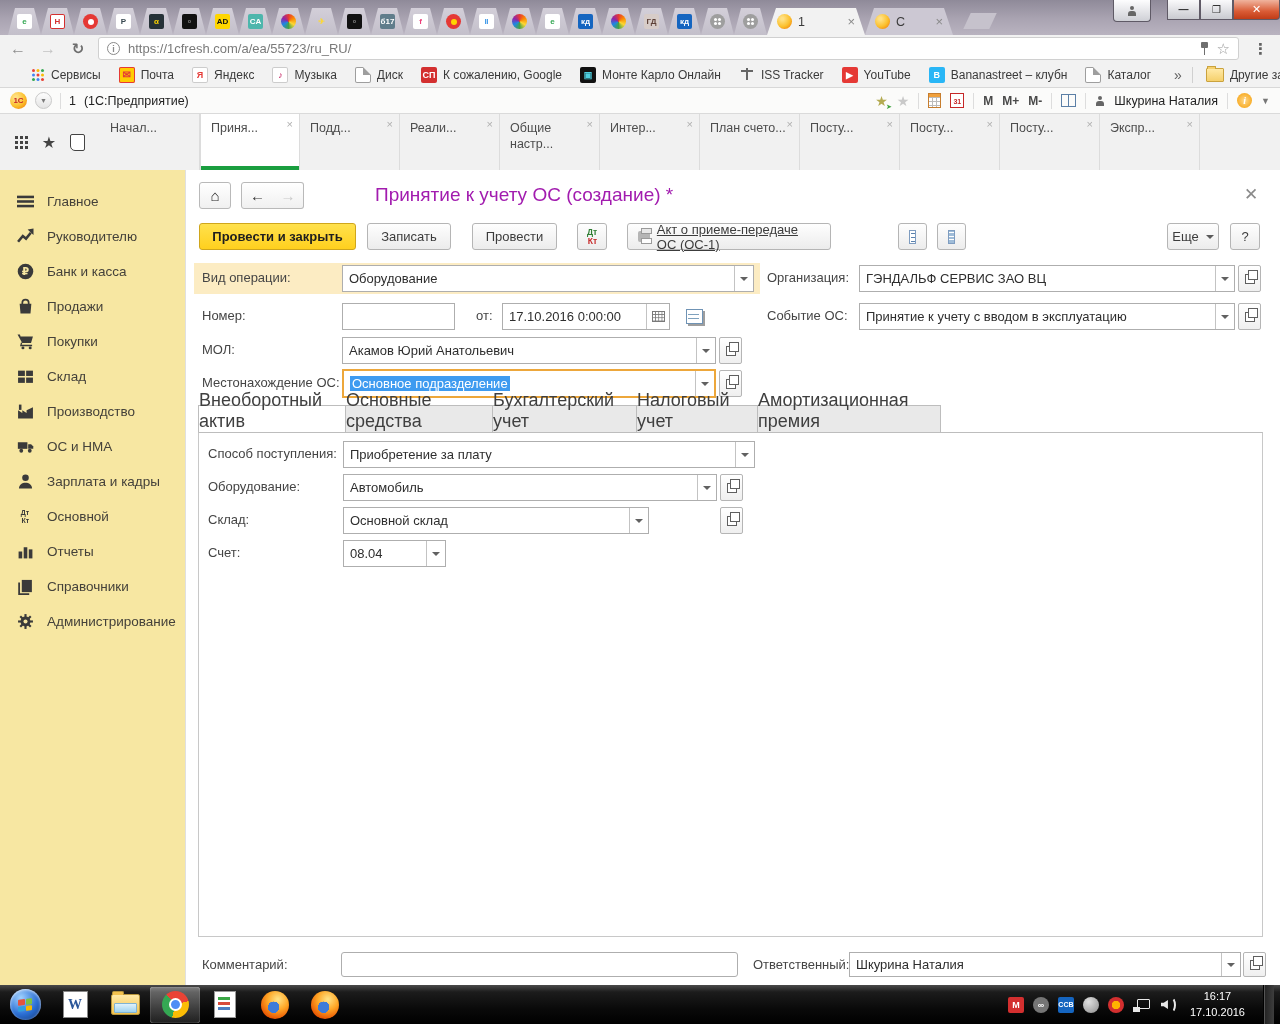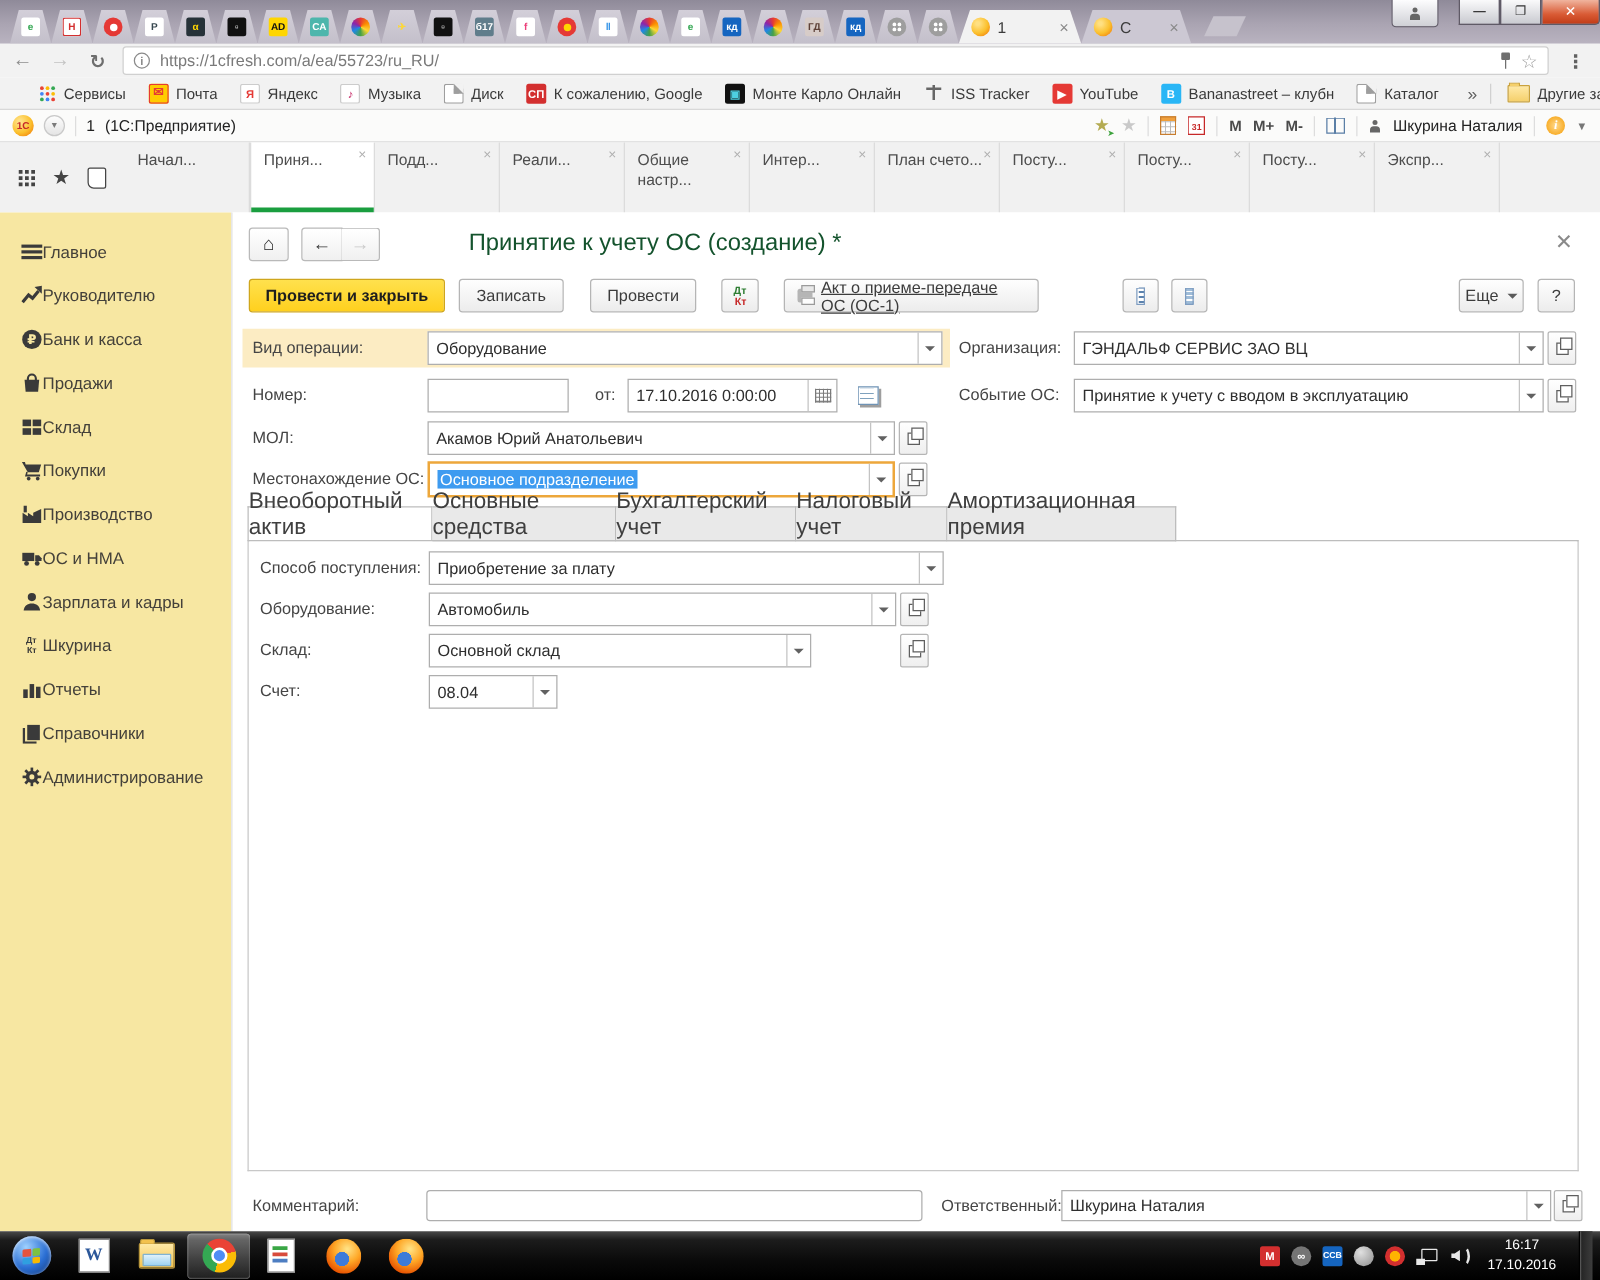--- a/index.html
+++ b/index.html
@@ -104,33 +104,33 @@
   .ico-scroll{width:13px;height:15px;background:#fff;border:1.5px solid #444;border-radius:2px 2px 2px 5px;}
   #apptabbar-tabs{display:flex;flex:1;}
   .ctab{width:100px;box-sizing:border-box;border-right:1px solid #dcdcdc;padding:7px 8px 0 10px;position:relative;
     font-size:12.5px;color:#4d4d4d;line-height:1.25;}
   .ctab.active{background:#fff;border-left:1px solid #dcdcdc;}
   .ctab.active::after{content:"";position:absolute;left:0;right:0;bottom:0;height:4px;background:#1a9e3f;}
   .ctab-label{display:block;max-height:32px;overflow:hidden;word-break:break-word;}
   .ctab-x{position:absolute;right:6px;top:4px;color:#b0b0b0;font-size:11px;}
   
   #sidebar{position:absolute;left:0;top:170px;width:185px;height:815px;background:#f7e7a2;box-sizing:border-box;padding-top:14px;}
-  .side-item{height:35px;display:flex;align-items:center;padding-left:16px;font-size:13.5px;color:#44413a;}
+  .side-item{height:35px;display:flex;align-items:center;gap:13px;padding-left:16px;font-size:13.5px;color:#44413a;}
   .side-ico{width:18px;height:18px;display:flex;align-items:center;justify-content:center;flex:0 0 auto;}
   .mini-dtkt{display:flex;flex-direction:column;font:bold 7px/1.1 "Liberation Sans",sans-serif;color:#3a3a3a;}
   .mini-dtkt i{font-style:normal;}
   .mini-dtkt i:last-child{align-self:flex-end;}
   
   #form-area{position:absolute;left:185px;top:170px;width:1095px;height:815px;background:#fff;border-left:1px solid #e0e0e0;box-sizing:border-box;}
   .icon-btn{position:absolute;height:27px;border:1px solid #b9b9b9;border-radius:3px;background:linear-gradient(#fff,#f0f0f0);
     display:flex;align-items:center;justify-content:center;box-sizing:border-box;}
   #btn-home{left:13px;top:12px;width:32px;font-size:15px;color:#222;}
   #btn-back{left:55px;top:12px;width:33px;border-radius:3px 0 0 3px;font-size:15px;color:#333;}
   #btn-fwd{left:87px;top:12px;width:31px;border-radius:0 3px 3px 0;border-left:none;font-size:15px;color:#c9c9c9;}
-  #form-title{position:absolute;left:189px;top:14px;font-size:19px;color:#14532d;}
+  #form-title{position:absolute;left:189px;top:14px;font-size:19px;color:#a21caf;}
   #form-close{position:absolute;left:1058px;top:14px;font-size:17px;color:#8a8a8a;}
   .tb-btn{position:absolute;top:53px;height:27px;border:1px solid #b5b5b5;border-radius:3px;
     background:linear-gradient(#fefefe,#ececec);font-size:13px;color:#3c3c3c;
     display:flex;align-items:center;justify-content:center;box-sizing:border-box;gap:7px;padding:0 10px;}
   #btn-post-close{left:13px;width:157px;background:linear-gradient(#ffe14d,#ffd01e);border-color:#cfa61c;font-weight:bold;color:#1e1e1e;}
   #btn-save{left:181px;width:84px;}
   #btn-post{left:286px;width:85px;}
   #btn-dtkt{left:391px;width:30px;padding:0;}
   .dtkt{display:flex;flex-direction:column;line-height:1.05;font-size:8.5px;font-weight:bold;}
   .dtkt .dt{color:#2e7d32;align-self:flex-start;}
@@ -488,42 +488,42 @@
           <svg viewBox="0 0 16 16" width="17" height="17" fill="#3a3a3a">
             <path d="M2.5 5.5h11l-.8 9H3.3z"></path>
             <path d="M5 7.5V4.5a3 3 0 016 0v3" fill="none" stroke="#3a3a3a" stroke-width="1.6"></path>
           </svg>
         </span>
         <span>Продажи</span>
       </div>
       <div class="side-item">
         <span class="side-ico">
           <svg viewBox="0 0 16 16" width="17" height="17" fill="#3a3a3a">
+            <path d="M.5 1.5h2.3l.5 1.8H15l-1.8 6H4.9z"></path>
+            <path d="M4.9 9.3L4.4 11h9.8v1.4H2.8l1-3.6z"></path>
+            <circle cx="5.6" cy="14" r="1.4"></circle>
+            <circle cx="12.4" cy="14" r="1.4"></circle>
+          </svg>
+        </span>
+        <span>Покупки</span>
+      </div>
+      <div class="side-item">
+        <span class="side-ico">
+          <svg viewBox="0 0 16 16" width="17" height="17" fill="#3a3a3a">
             <rect x="1" y="2.5" width="6.4" height="5"></rect>
             <rect x="8.6" y="2.5" width="6.4" height="5"></rect>
             <rect x="1" y="9" width="6.4" height="5"></rect>
             <rect x="8.6" y="9" width="6.4" height="5"></rect>
           </svg>
         </span>
         <span>Склад</span>
       </div>
       <div class="side-item">
         <span class="side-ico">
           <svg viewBox="0 0 16 16" width="17" height="17" fill="#3a3a3a">
-            <path d="M.5 1.5h2.3l.5 1.8H15l-1.8 6H4.9z"></path>
-            <path d="M4.9 9.3L4.4 11h9.8v1.4H2.8l1-3.6z"></path>
-            <circle cx="5.6" cy="14" r="1.4"></circle>
-            <circle cx="12.4" cy="14" r="1.4"></circle>
-          </svg>
-        </span>
-        <span>Покупки</span>
-      </div>
-      <div class="side-item">
-        <span class="side-ico">
-          <svg viewBox="0 0 16 16" width="17" height="17" fill="#3a3a3a">
             <path d="M1 14.5V6.8l4 2.6V6.8l4 2.6V6.8l6-2.8v10.5z"></path>
             <rect x="1.8" y="1.5" width="2.4" height="5"></rect>
           </svg>
         </span>
         <span>Производство</span>
       </div>
       <div class="side-item">
         <span class="side-ico">
           <svg viewBox="0 0 16 16" width="17" height="17" fill="#3a3a3a">
             <rect x=".8" y="4" width="9" height="6.2"></rect>
@@ -543,21 +543,21 @@
         </span>
         <span>Зарплата и кадры</span>
       </div>
       <div class="side-item">
         <span class="side-ico">
           <span class="mini-dtkt">
             <i>Дт</i>
             <i>Кт</i>
           </span>
         </span>
-        <span>Шкурина</span>
+        <span>Основной</span>
       </div>
       <div class="side-item">
         <span class="side-ico">
           <svg viewBox="0 0 16 16" width="17" height="17" fill="#3a3a3a">
             <rect x="1.5" y="8" width="3.4" height="6.5"></rect>
             <rect x="6.3" y="4" width="3.4" height="10.5"></rect>
             <rect x="11.1" y="6" width="3.4" height="8.5"></rect>
           </svg>
         </span>
         <span>Отчеты</span>

